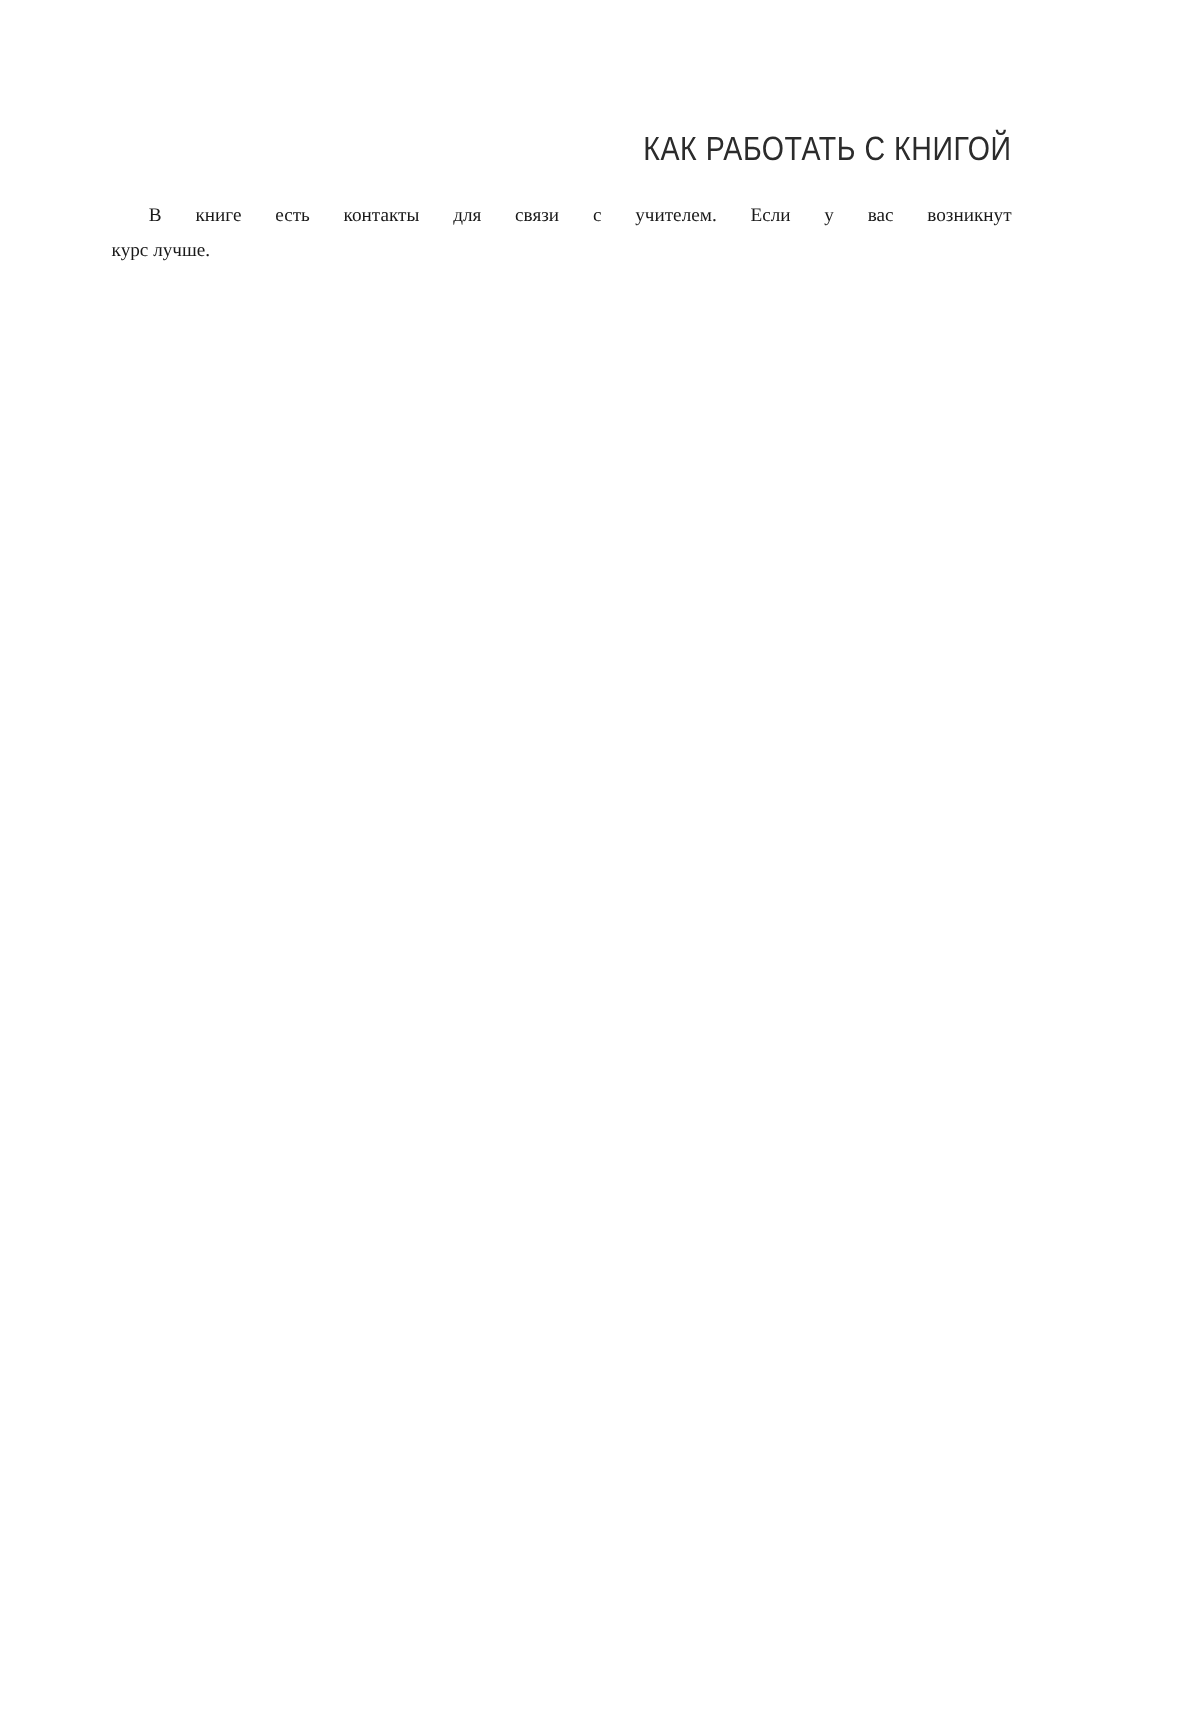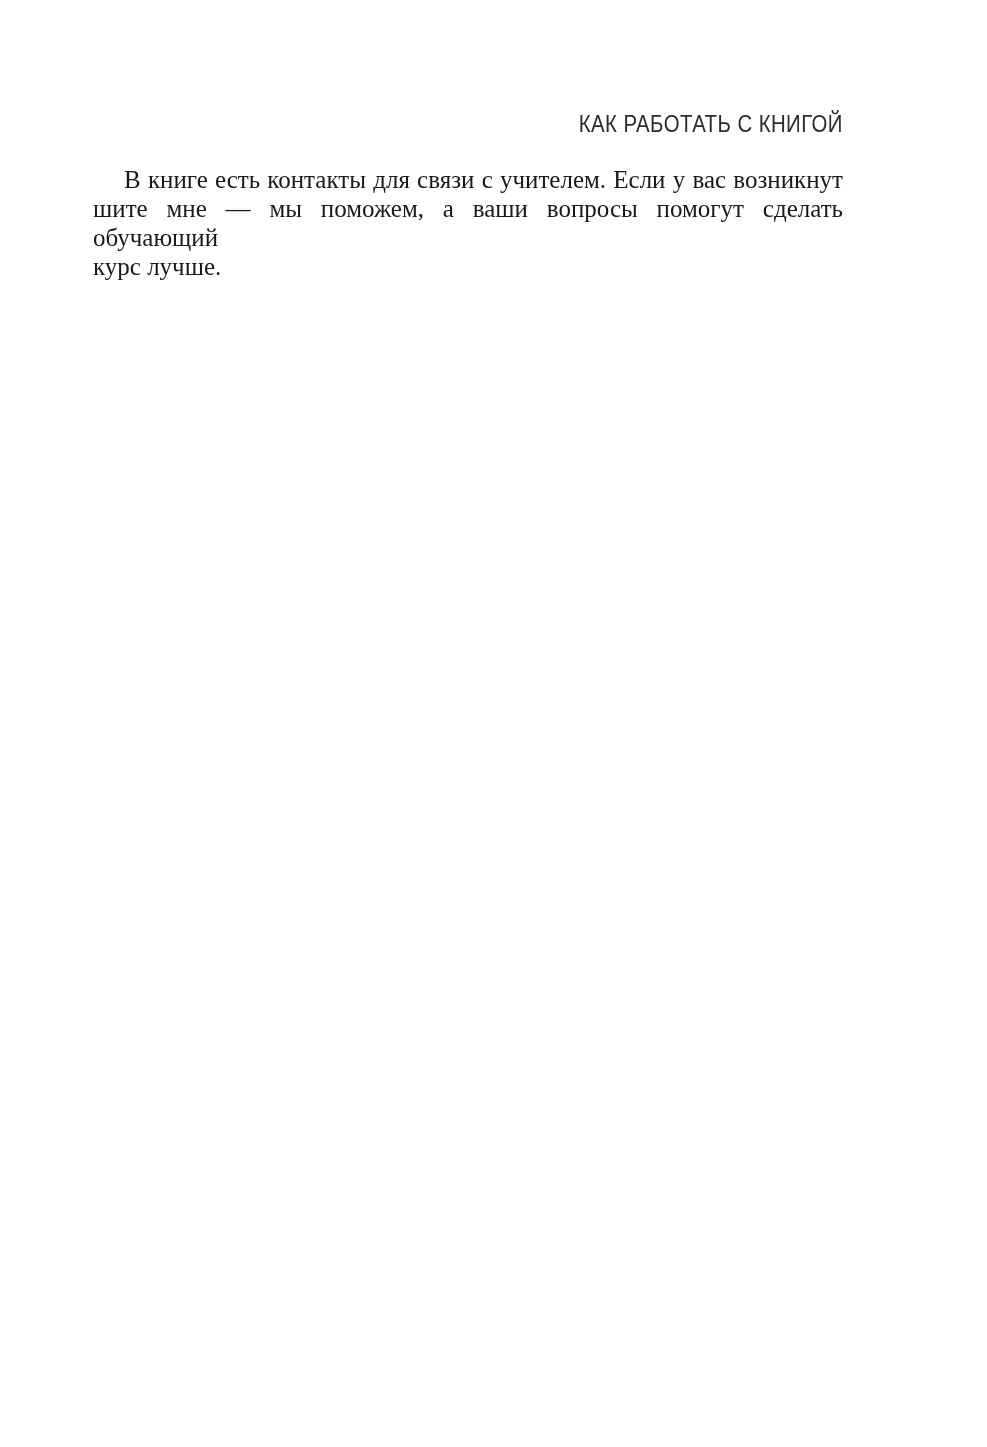--- a/index.html
+++ b/index.html
@@ -14,39 +14,39 @@
     background: #ffffff;
     overflow: hidden;
   }
   .running-head {
     position: absolute;
     left: 93px;
     top: 112px;
     width: 750px;
     text-align: right;
     font-family: "Liberation Sans", sans-serif;
-    font-size: 24px;
+    font-size: 28px;
     line-height: 24px;
     font-weight: 400;
     color: #2b2b2b;
     letter-spacing: 0.5px;
     white-space: nowrap;
   }
   .running-head .condensed {
     display: inline-block;
     transform: scaleX(0.85);
     transform-origin: 100% 50%;
   }
   .paragraph {
     position: absolute;
     left: 93px;
     top: 165px;
     width: 750px;
     font-family: "Liberation Serif", serif;
-    font-size: 25px;
+    font-size: 16px;
     line-height: 29px;
     color: #191919;
   }
   .line {
     white-space: normal;
   }
   .line.justify {
     text-align: justify;
     text-align-last: justify;
   }
@@ -61,17 +61,16 @@
 <body>
 
 <div class="page">
 
   <div class="running-head">
     <span class="condensed">КАК РАБОТАТЬ С КНИГОЙ</span>
   </div>
 
   <div class="paragraph">
     <div class="line justify indent">В книге есть контакты для связи с учителем. Если у вас возникнут</div>
-    <div class="line justify">шите мне — мы поможем, а ваши вопросы помогут сделать обучающий</div>
     <div class="line last">курс лучше.</div>
   </div>
 
 </div>
 
 </body></html>

